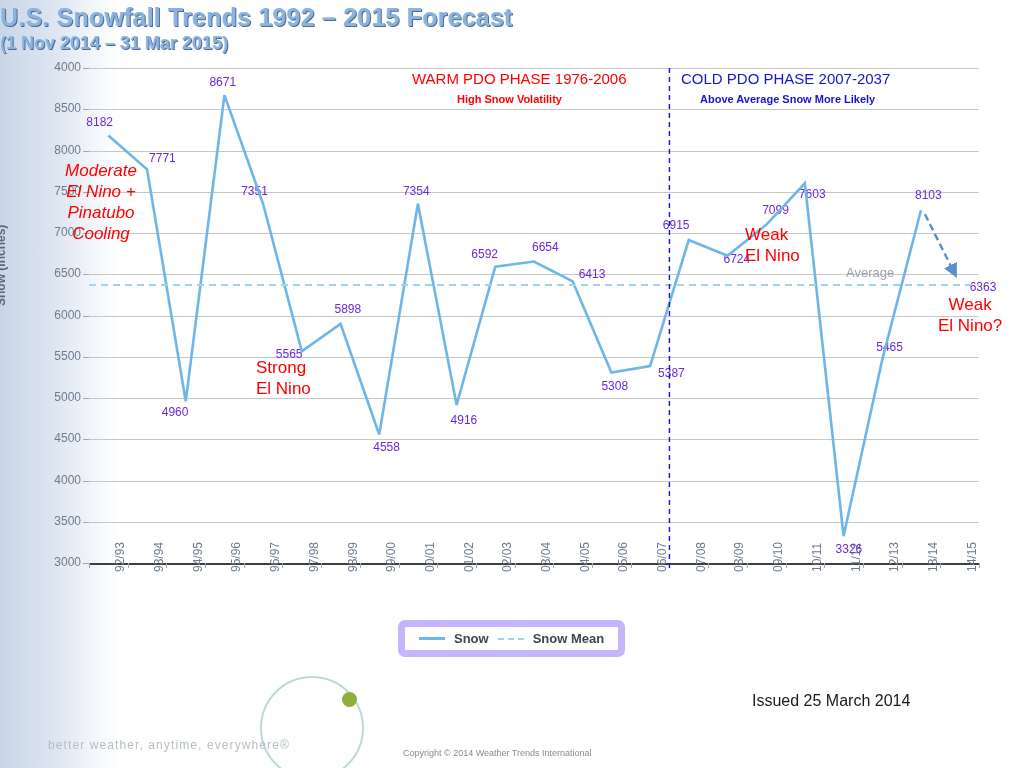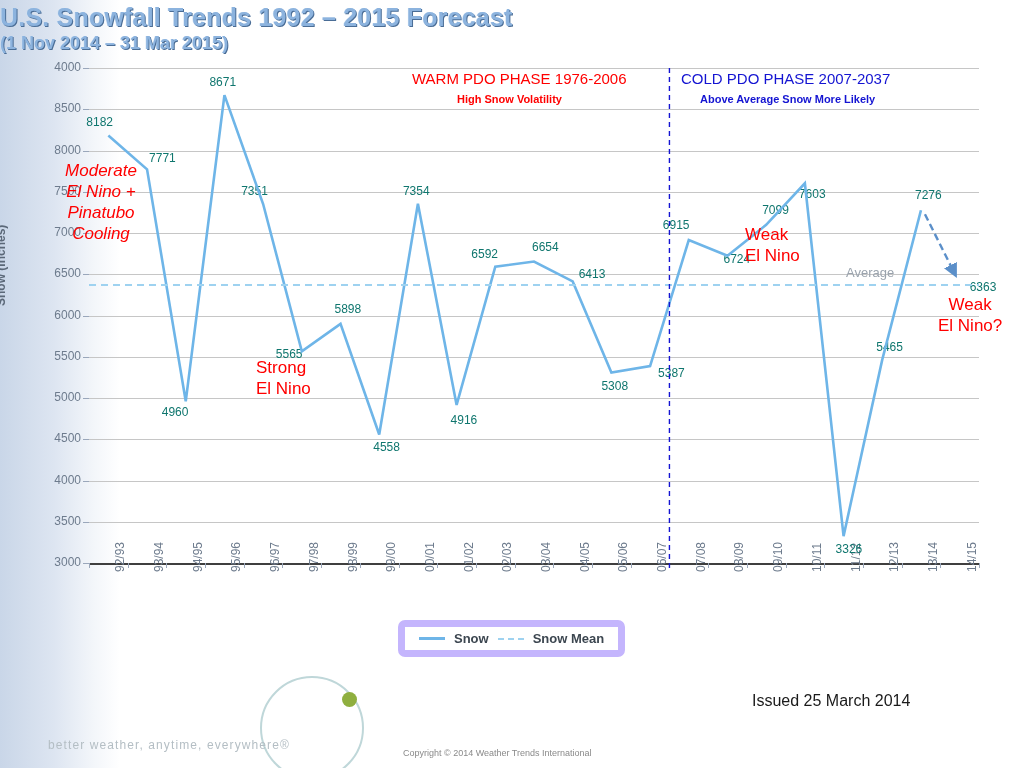--- a/index.html
+++ b/index.html
@@ -57,21 +57,21 @@
     position:absolute;top:516px;
     font-size:12px;color:#6d7b8d;
     transform:rotate(-90deg);transform-origin:left top;
     white-space:nowrap;
   }
 
   
   #series-svg{position:absolute;left:0;top:0;width:1022px;height:768px;pointer-events:none;}
 
   .pt-label{
-    position:absolute;font-size:12px;color:#0f766e;white-space:nowrap;
+    position:absolute;font-size:12px;color:#6d28d9;white-space:nowrap;
   }
 
   
   .ann-red{position:absolute;color:#FF0000;font-size:17px;line-height:21px;white-space:pre;}
   .ann-head-red{position:absolute;color:#FF0000;font-size:15px;white-space:nowrap;}
   .ann-sub-red{position:absolute;color:#FF0000;font-size:11px;font-weight:bold;white-space:nowrap;}
   .ann-head-blue{position:absolute;color:#1414D2;font-size:15px;white-space:nowrap;}
   .ann-sub-blue{position:absolute;color:#1414D2;font-size:11px;font-weight:bold;white-space:nowrap;}
   #avg-label{position:absolute;font-size:13px;color:#9aa3ad;white-space:nowrap;}
 
@@ -226,21 +226,21 @@
         <div class="pt-label" style="left: 532px; top: 183.545px;">6654</div>
         <div class="pt-label" style="left: 578.696px; top: 211.428px;">6413</div>
         <div class="pt-label" style="left: 601.391px; top: 322.59px;">5308</div>
         <div class="pt-label" style="left: 658.087px; top: 310.072px;">5387</div>
         <div class="pt-label" style="left: 662.783px; top: 162.012px;">6915</div>
         <div class="pt-label" style="left: 723.478px; top: 195.77px;">6724</div>
         <div class="pt-label" style="left: 762.174px; top: 146.833px;">7099</div>
         <div class="pt-label" style="left: 798.87px; top: 121px; margin-top: 10px;">7603</div>
         <div class="pt-label" style="left: 835.565px; top: 486.105px;">3326</div>
         <div class="pt-label" style="left: 876.261px; top: 283.637px;">5465</div>
-        <div class="pt-label" style="left: 914.957px; top: 132.23px;">7276</div>
+        <div class="pt-label" style="left: 914.957px; top: 132.23px;">8103</div>
         <div class="pt-label" style="left: 969.652px; top: 223.553px;">6363</div>
       </div>
   </div>
 
   <svg id="series-svg">
     <defs>
       <marker id="arrowhead" markerWidth="6" markerHeight="6" refX="3" refY="3" orient="auto">
         <path d="M0,0 L6,3 L0,6 z" fill="#5B8FC9"></path>
       </marker>
     </defs>

